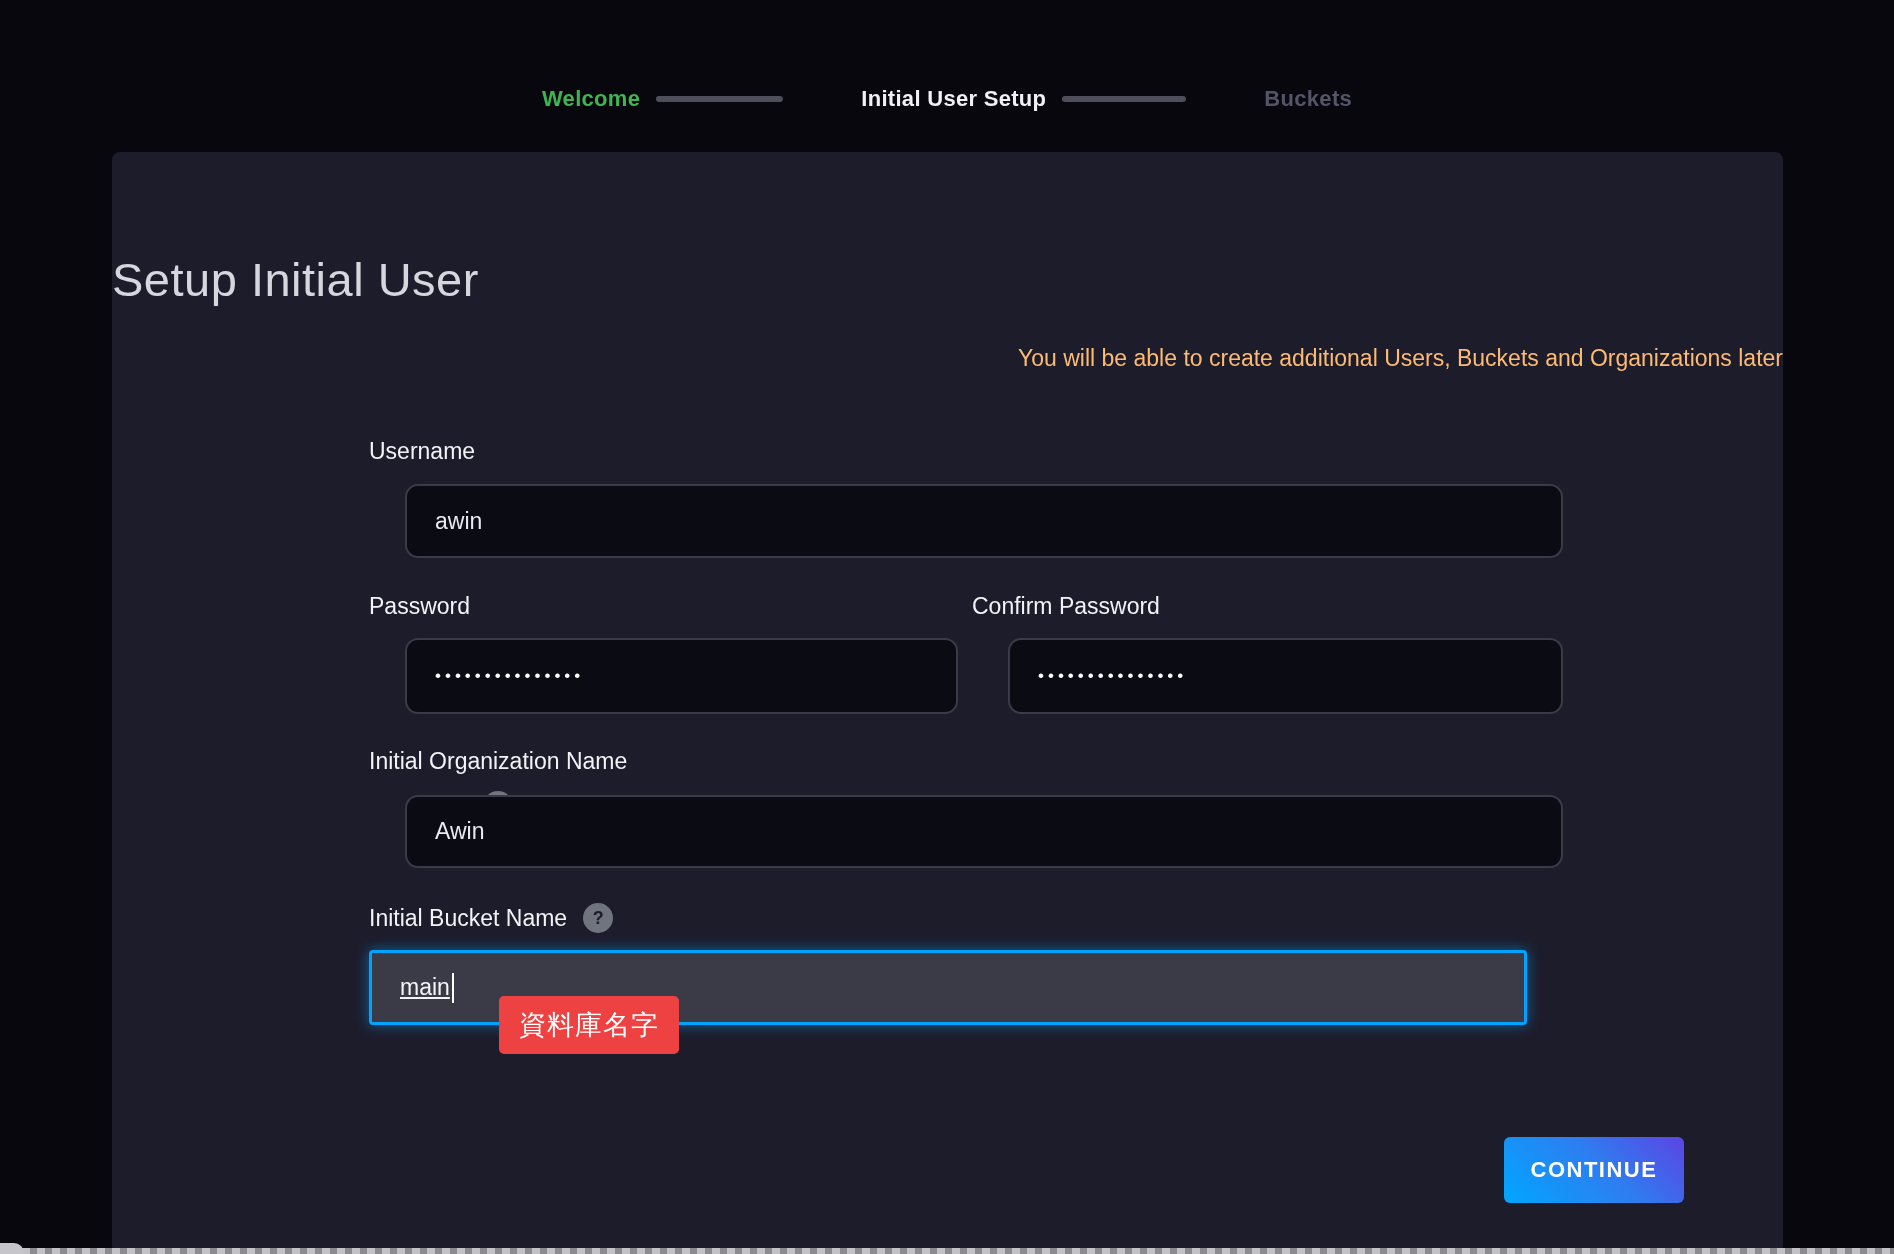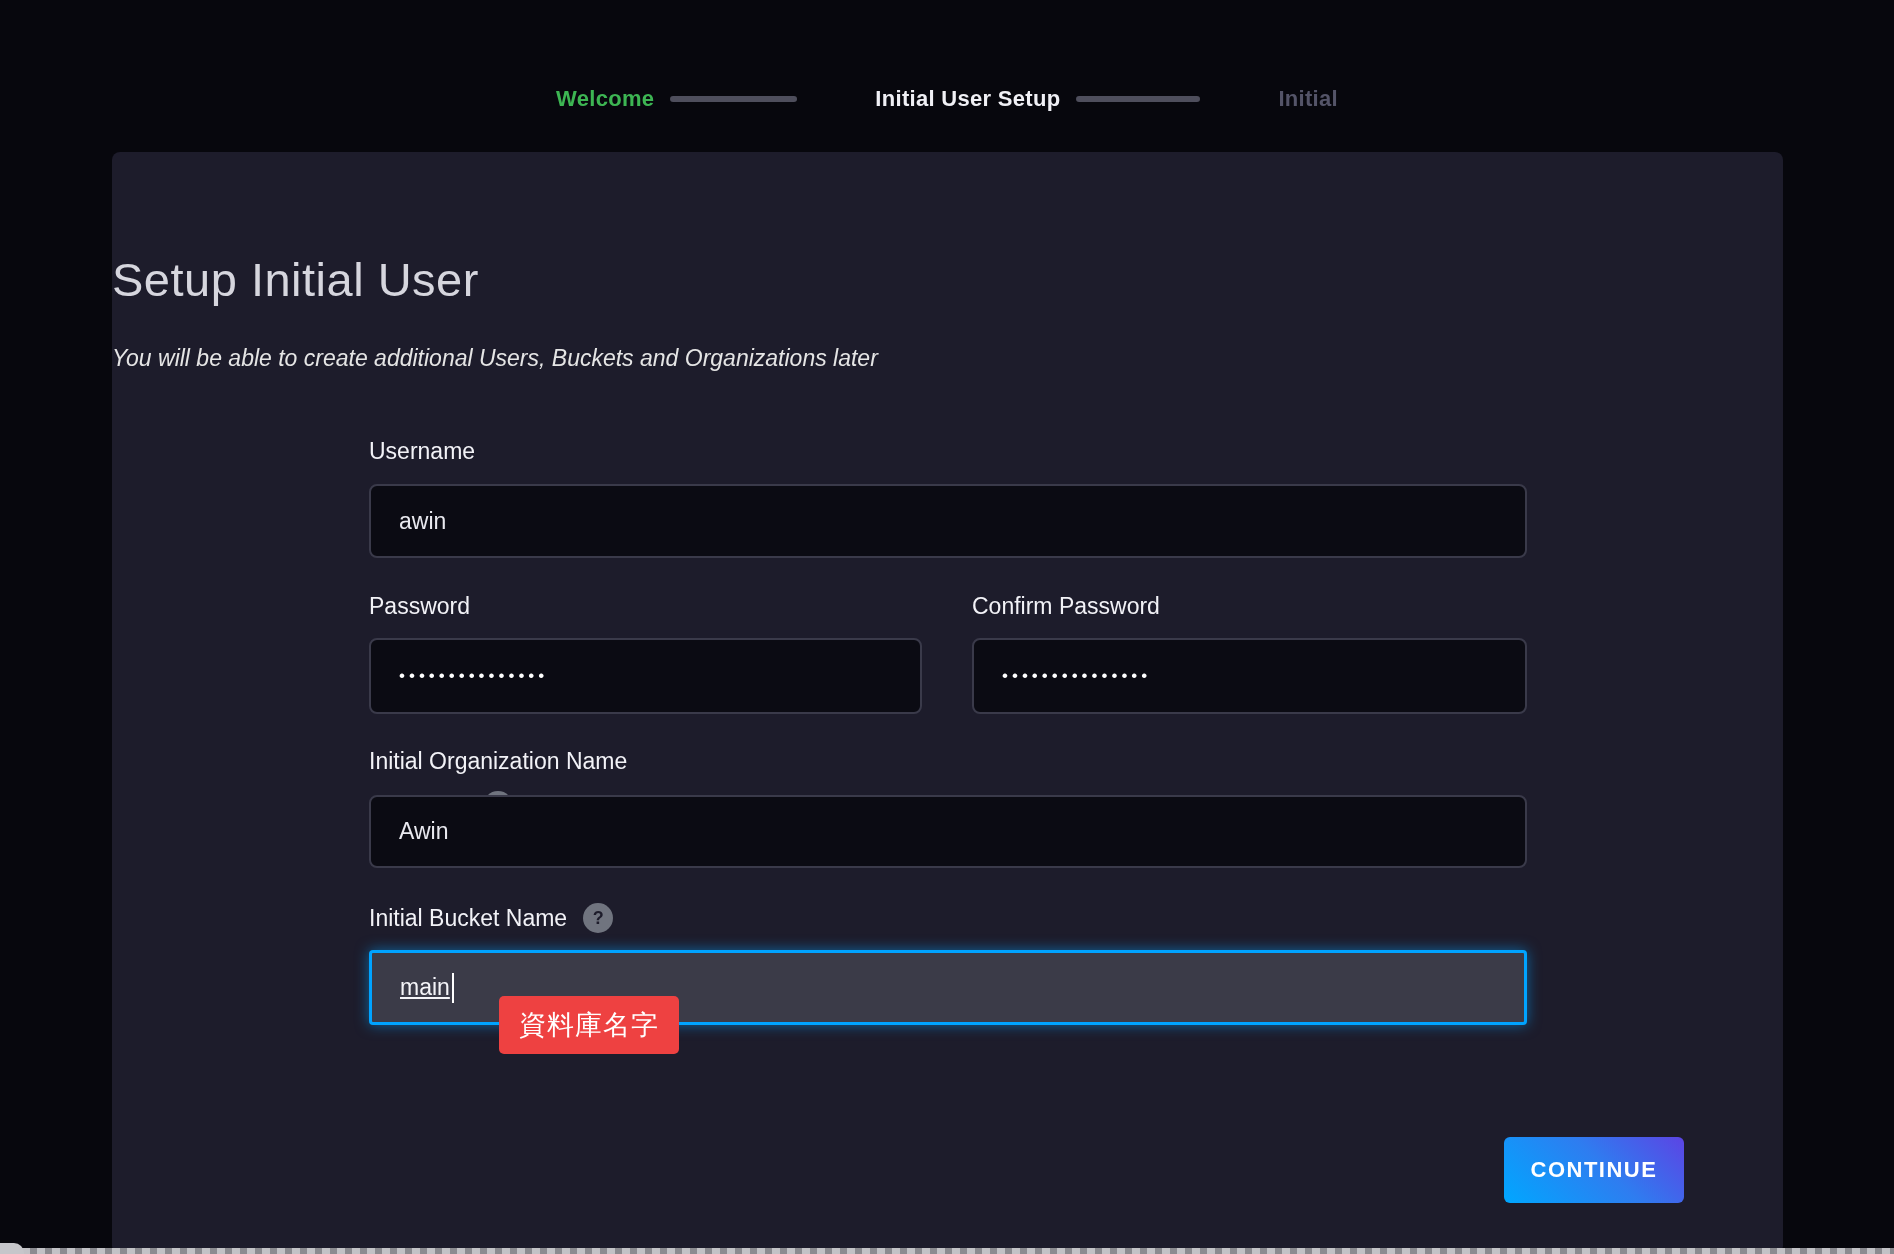--- a/index.html
+++ b/index.html
@@ -57,24 +57,23 @@
     font-size: 47px;
     font-weight: 300;
     color: #d6d6de;
     letter-spacing: 0.5px;
   }
   .card-subtitle {
     position: absolute;
     top: 193px;
     left: 0;
     width: 100%;
-    text-align: left;
-    font-size: 23px;
-    color: #e5e5e5;
-    font-style: italic;
+    text-align: right;
+    font-size: 23px;
+    color: #fdba74;
   }
 
   
   .form { position: absolute; left: 257px; top: 0; width: 1158px; }
   .field-label {
     font-size: 23px;
     color: #f2f2f7;
     display: inline-block;
   }
   .label-row { position: absolute; display: flex; align-items: center; gap: 16px; }
@@ -85,27 +84,28 @@
     color: #1d1c2b;
     font-size: 18px;
     font-weight: bold;
     display: flex; align-items: center; justify-content: center;
     cursor: default;
   }
   .textbox {
     position: absolute;
     background: #0b0b13;
     border: 2px solid #3a3a4a;
-    border-radius: 8px;
+    border-radius: 13px;
     color: #e9e9ef;
     font-size: 23px;
     font-family: "Liberation Sans", sans-serif;
     padding-left: 28px;
     width: 100%;
     outline: none;
+    margin-left: 36px;
   }
   .row-username-label { top: 286px; }
   .row-username-input { top: 332px; height: 74px; }
   .row-pass-label     { top: 441px; }
   .row-cpass-label    { top: 441px; left: 603px; }
   .pass-input  { top: 486px; height: 76px; width: 553px; }
   .cpass-input { top: 486px; height: 76px; left: 603px; width: 555px; }
   .masked { font-size: 17px; letter-spacing: 4px; color: #ffffff; }
   .row-org-label    { top: 596px; flex-direction: column; }
   .row-org-input    { top: 643px; height: 73px; }
@@ -193,21 +193,21 @@
 </head>
 <body>
 
 <div class="page">
 
   <div class="stepper">
     <span class="step-label step-done">Welcome</span>
     <span class="step-line line-1"><span class="fill" style="width:100%"></span></span>
     <span class="step-label step-active">Initial User Setup</span>
     <span class="step-line line-2"><span class="fill" style="width:52%"></span></span>
-    <span class="step-label step-pending">Initial</span>
+    <span class="step-label step-pending">Buckets</span>
   </div>
 
   <div class="card">
 
     <div class="card-title">Setup Initial User</div>
     <div class="card-subtitle">You will be able to create additional Users, Buckets and Organizations later</div>
 
     <div class="form">
 
       <div class="label-row row-username-label">

